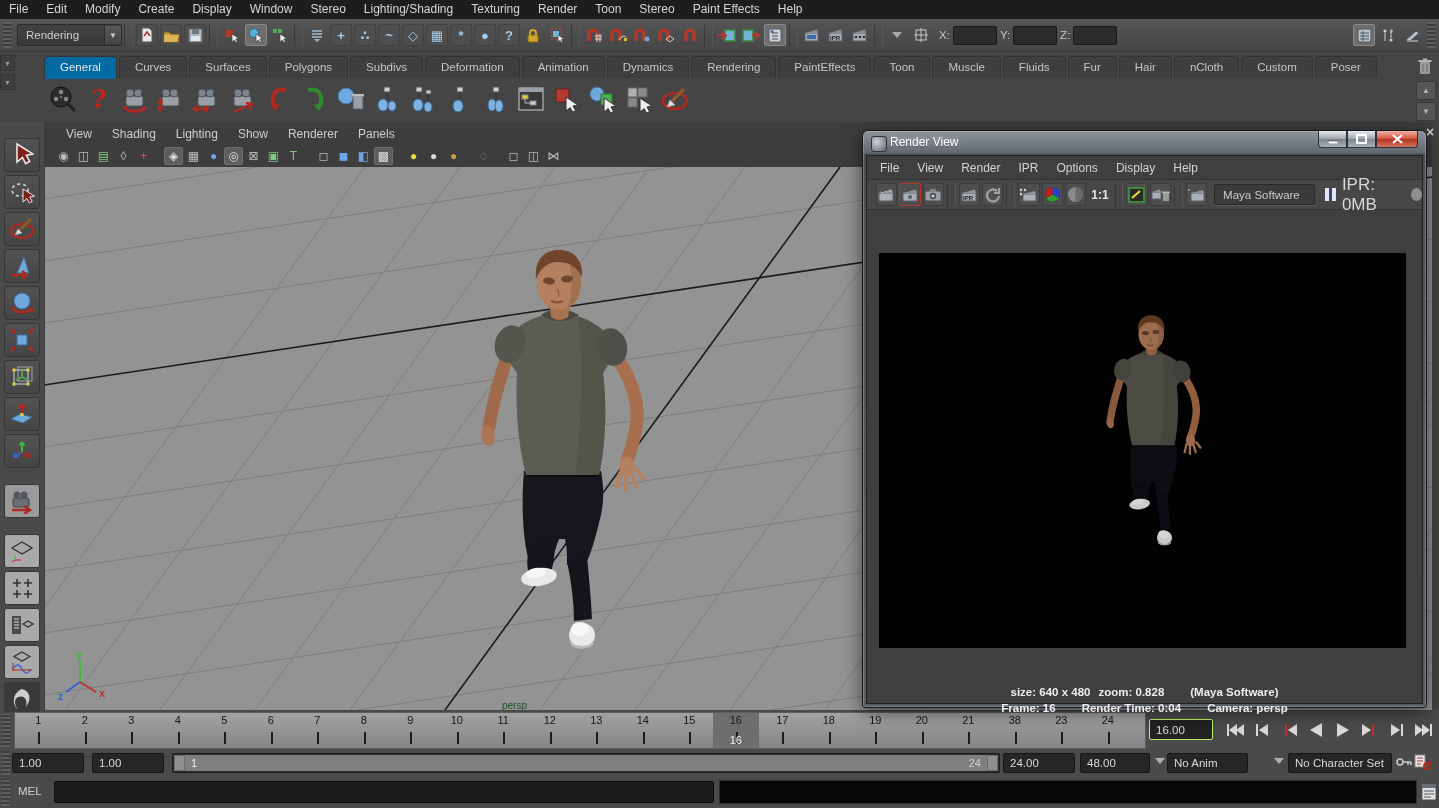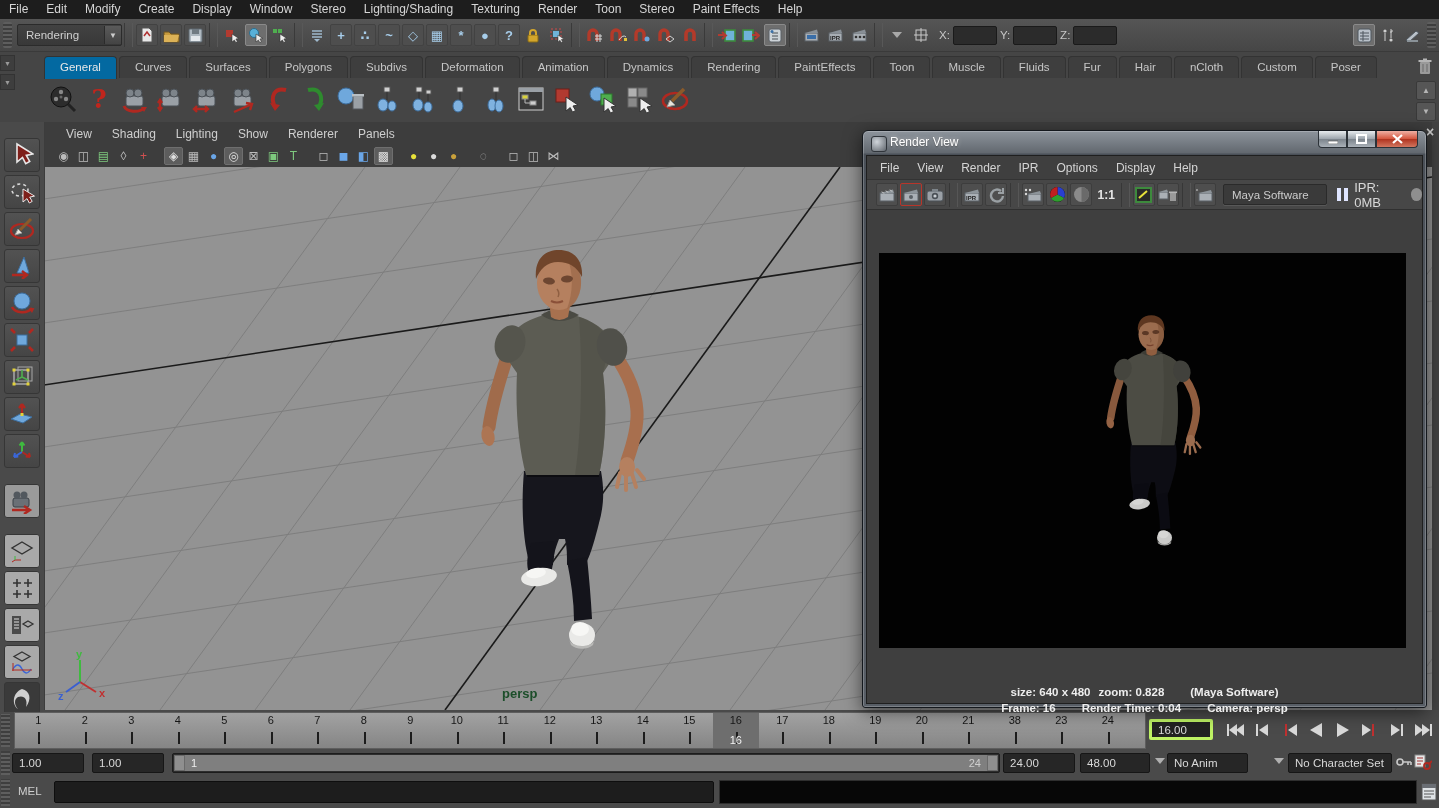--- a/index.html
+++ b/index.html
@@ -56,21 +56,21 @@
   .vp-chrome{position:absolute;left:0;top:0;right:0;height:45px;background:#3d3d3d;border-bottom:1px solid #2e2e2e}
   .vp-menus{display:flex;align-items:center;height:23px;padding-left:12px}
   .vp-menu-item{padding:0 10px;font-size:12px;color:#cfcfcf}
   .vp-icons{display:flex;align-items:center;height:21px;padding-left:10px}
   .pi{width:19px;height:18px;display:flex;align-items:center;justify-content:center;font-size:12px;margin-right:1px;border-radius:2px}
   .pi-g{color:#bcbcbc}.pi-grn{color:#7ec97e}.pi-red{color:#d05050}.pi-blue{color:#6aa6e8}
   .pi-yel{color:#e8e23a}.pi-lt{color:#dcdcdc}.pi-gold{color:#c9a13b}
   .pi-on{color:#e0e0e0;background:#5d5d5d;border:1px solid #6e6e6e;box-sizing:border-box}
   .psep{width:9px;color:transparent}
   .vp-canvas{position:absolute;left:0;top:45px;right:0;bottom:0;background:#939393}
-  .persp-label{position:absolute;left:458px;top:519px;font-size:13px;font-weight:bold;color:#1c4e2a}
+  .persp-label{position:absolute;left:458px;top:533px;font-size:10px;font-weight:normal;color:#1c4e2a}
 
   
   .rw{position:absolute;left:862px;top:130px;width:563px;height:576px;z-index:20;border-radius:6px 6px 3px 3px;
       background:linear-gradient(#8d949c,#62686f 22px,#4a5058 23px,#585e66);
       border:1px solid #14181d;box-shadow:0 4px 18px rgba(0,0,0,.55), inset 0 0 0 1px rgba(255,255,255,.22)}
   .rw-titlebar{position:absolute;left:0;top:0;right:0;height:24px}
   .rw-title{position:absolute;left:27px;top:4px;font-size:12px;color:#fff;text-shadow:0 0 4px rgba(255,255,255,.6),0 1px 2px rgba(0,0,0,.6)}
   .rw-appicon{position:absolute;left:8px;top:5px;width:14px;height:14px;border-radius:3px;background:radial-gradient(circle at 35% 35%,#cfd4da,#5e646b);border:1px solid #30353b}
   .rw-btns{position:absolute;right:8px;top:0;display:flex}
   .rw-btn{height:17px;border:1px solid #2c3238;border-top:none;display:flex;align-items:center;justify-content:center;color:#fff;font-weight:bold;box-sizing:border-box}
@@ -81,40 +81,40 @@
   .rw-menus{display:flex;align-items:center;height:23px;border-bottom:1px solid #333;padding-left:4px}
   .rw-menu-item{padding:0 9px;font-size:12px;color:#d4d4d4}
   .rw-toolbar{display:flex;align-items:center;height:29px;background:#474747;border-bottom:1px solid #303030;padding-left:8px}
   .rvi{width:25px;height:23px;margin:0 1px;display:flex;align-items:center;justify-content:center;background:#4e4e4e;border:1px solid #3d3d3d;border-radius:2px;box-sizing:border-box}
   .rvi.redbox{border:1px solid #b8352a}
   .rv-sep{width:8px;height:24px;margin:0 2px;border-left:1px solid #373737;border-right:1px solid #565656}
   .one2one{font-size:12px;font-weight:bold;color:#e6e6e6;padding:0 4px}
   .renderer-field{width:108px;height:19px;margin-left:6px;background:#3a3a3a;border:1px solid #2a2a2a;box-shadow:0 1px 0 #585858;border-radius:2px;font-size:11.5px;color:#cccccc;display:flex;align-items:center;padding-left:8px}
   .pausebars{display:flex;gap:3px;margin:0 6px 0 10px}
   .pausebars div{width:4px;height:13px;background:#dfe5ff}
-  .iprmem{font-size:13px;color:#d8d8d8}
+  .iprmem{font-size:17px;color:#d8d8d8}
   .graycircle{width:13px;height:13px;border-radius:50%;background:#8f8f8f;margin-left:8px}
   .rw-image{position:absolute;left:15px;top:123px;width:527px;height:395px;background:#020202}
   .rw-status{position:absolute;left:0;right:0;top:531px;display:flex;flex-direction:column;align-items:center;gap:1px}
   .rw-status .line{display:flex;gap:26px;font-size:11.5px;font-weight:bold;color:#ededed;line-height:15px}
 
   .pane-close{position:absolute;left:1422px;top:124px;width:16px;height:16px;color:#cccccc;font-size:14px;font-weight:bold;z-index:6;text-align:center;line-height:16px}
   .right-strip{position:absolute;right:0;top:122px;width:7px;height:588px;background:#424242;z-index:2}
 
   
   .timeline-row{position:absolute;left:0;top:712px;width:1439px;height:37px;background:#4a4a4a;z-index:5}
   .tl-grip{position:absolute;left:1px;top:2px;width:9px;height:33px;background:repeating-linear-gradient(0deg,#5e5e5e 0 2px,#3e3e3e 2px 4px)}
   .tl-frames{position:absolute;left:14px;top:0;width:1132px;height:37px;display:flex;background:linear-gradient(#a2a2a2,#858585);border:1px solid #5e5e5e;box-sizing:border-box;padding-right:14px}
   .tl-cell{flex:1;position:relative}
   .tl-cell.current{background:#6e6e6e}
   .tl-num{position:absolute;top:1px;left:0;right:0;text-align:center;font-size:11px;color:#161616}
   .tl-tick{position:absolute;left:50%;bottom:4px;width:2px;height:12px;background:#1c1c1c}
   .tl-cur{display:none;position:absolute;bottom:2px;left:0;right:0;text-align:center;font-size:11px;color:#f4f4f4}
   .tl-cell.current .tl-cur{display:block}
-  .tl-time{position:absolute;left:1149px;top:7px;width:64px;height:21px;background:#222;border:3px solid #bef264;border-radius:2px;color:#dcdcdc;font-size:11.5px;padding:0 6px;box-sizing:border-box;font-family:"Liberation Sans",sans-serif}
+  .tl-time{position:absolute;left:1149px;top:7px;width:64px;height:21px;background:#222;border:1px solid #bef264;border-radius:2px;color:#dcdcdc;font-size:11.5px;padding:0 6px;box-sizing:border-box;font-family:"Liberation Sans",sans-serif}
   .playback{position:absolute;left:1222px;top:7px;display:flex;gap:1px}
   .pbtn{width:26px;height:22px;display:flex;align-items:center;justify-content:center}
 
   
   .range-row{position:absolute;left:0;top:749px;width:1439px;height:28px;background:#4a4a4a;z-index:5}
   .rfield{position:absolute;top:4px;height:20px;background:#262626;border:1px solid #161616;border-radius:2px;color:#d8d8d8;font-size:11.5px;padding:0 6px;box-sizing:border-box;font-family:"Liberation Sans",sans-serif}
   .rslider{position:absolute;left:172px;top:4px;width:828px;height:20px;background:#2d2d2d;border:1px solid #1c1c1c;border-radius:2px;display:flex;align-items:stretch;padding:1px;box-sizing:border-box}
   .rhandle{width:11px;background:#8f8f8f;border:1px solid #6a6a6a;box-sizing:border-box}
   .rbar{flex:1;background:#7f7f7f;display:flex;align-items:center;justify-content:space-between;padding:0 6px;font-size:11px}
   .rbar .s{color:#eeeeee}.rbar .e{color:#cfcfcf}

